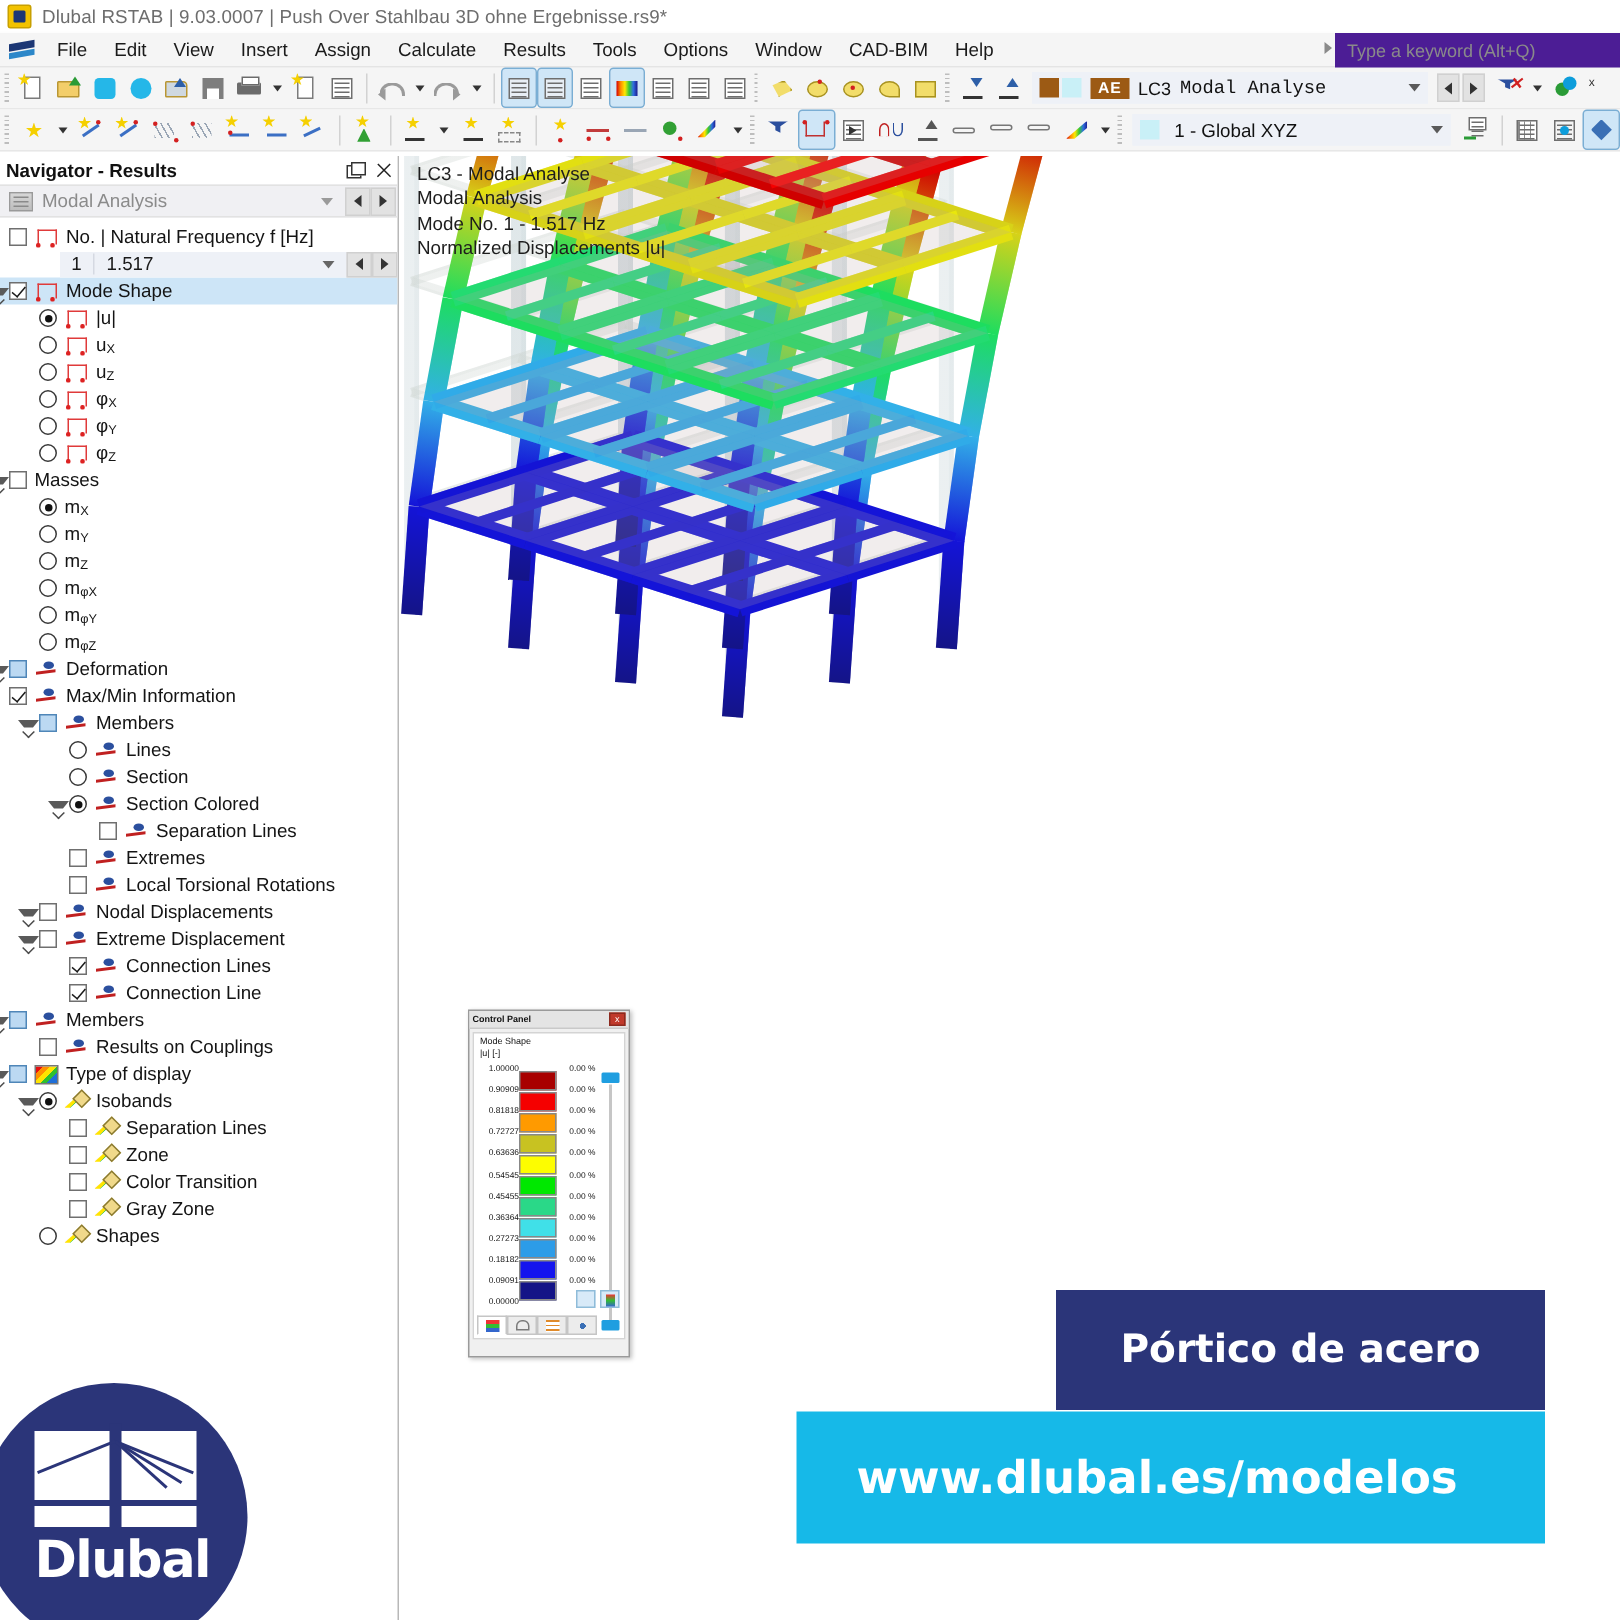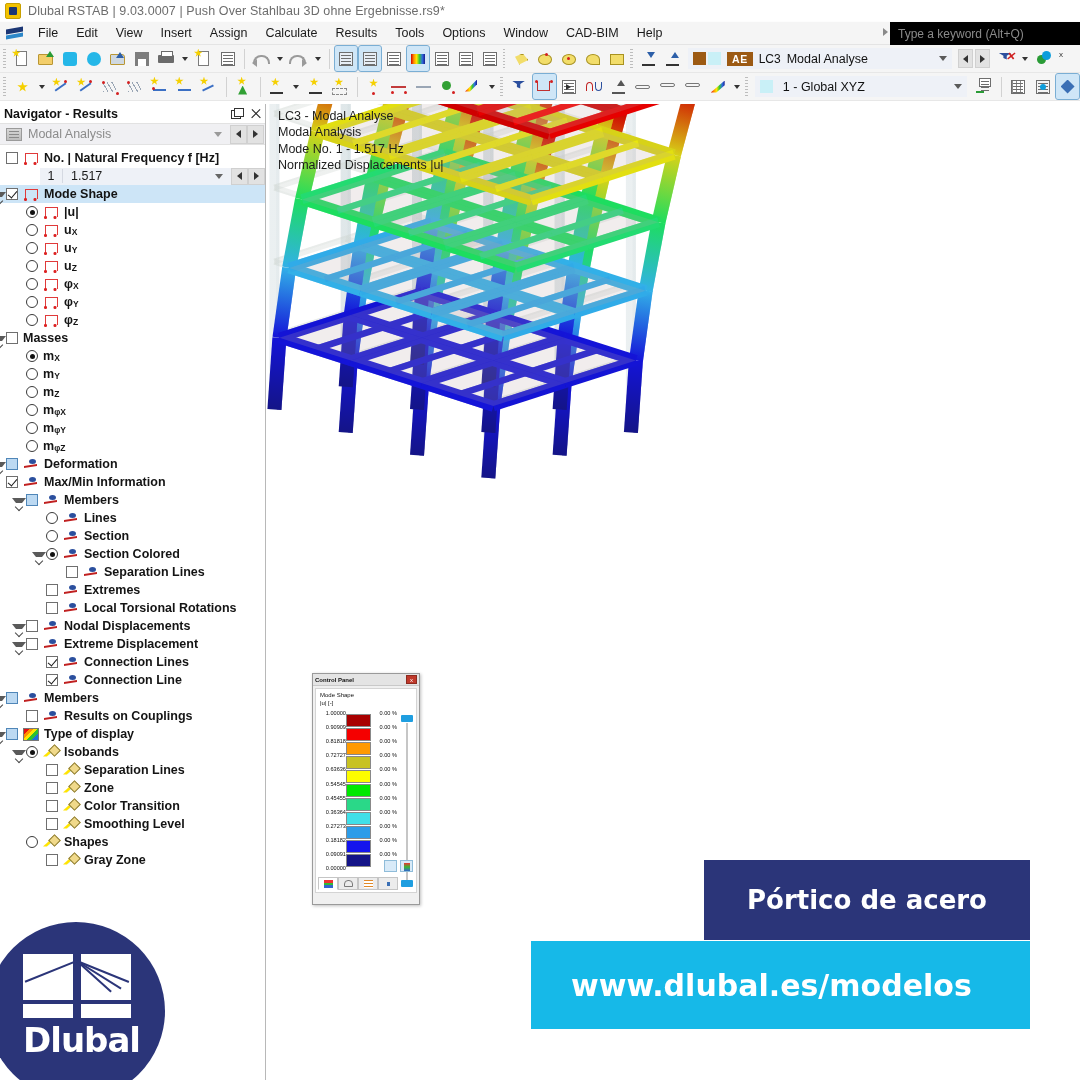--- a/index.html
+++ b/index.html
@@ -40,21 +40,21 @@
   }
   #menubar .mlogo:after{
     content:"";position:absolute;left:0;top:8px;width:17px;height:4px;
     background:#2c87c9;transform:skewY(-10deg);
   }
   #menubar .mi{
     padding:3px 9px; font-size:12.5px; color:#1a1a1a; cursor:default;
   }
   #searchbox{
     position:absolute; right:0; top:0; height:23px; width:190px;
-    background:#000000; display:flex; align-items:center;
+    background:#4c1d95; display:flex; align-items:center;
     color:#8a8a8a; font-size:12px; padding-left:8px;
   }
   #searcharrow{
     position:absolute; right:192px; top:6px;
     width:0;height:0;border-left:5px solid #8a8a8a;
     border-top:4px solid transparent;border-bottom:4px solid transparent;
   }
 
   
   .toolbar{
@@ -184,21 +184,21 @@
   .ticon.xxx{font-size:6.5px;color:#111;line-height:6px;}
   .ticon.xxx span{position:absolute;left:0;top:0;letter-spacing:.3px;font-weight:bold;}
   .ticon.xxx:after{content:"";position:absolute;left:1px;top:7px;width:13px;height:2px;background:#c02020;transform:skewY(-8deg);}
   .ticon.rain{background:linear-gradient(135deg,#e61010 0 20%,#ff9000 20% 38%,#ffe400 38% 55%,#2fbf2f 55% 72%,#1f6fd8 72% 100%);
      border:1px solid #777;}
   .ticon.pencil:before{content:"";position:absolute;left:0px;top:1px;width:11px;height:10px;
      background:linear-gradient(135deg,#e61010 0 25%,#ff9000 25% 45%,#ffe400 45% 62%,#2fbf2f 62% 80%,#1f6fd8 80% 100%);
      clip-path:polygon(0 100%,100% 0,100% 35%,35% 100%);}
   .ticon.pencil:after{content:"";position:absolute;right:0px;top:0px;width:7px;height:7px;
      background:#f0d98a;border:1px solid #8a7a30;transform:rotate(45deg);}
-  .tlabel{ color:#141414;font-weight:bold; }
+  .tlabel{ color:#141414; }
   .sub{ font-size:8.5px; vertical-align:-1px; }
 
   
   #viewport{
     position:absolute; left:267px; top:104px; right:0; bottom:0;
     background:#ffffff; overflow:hidden;
   }
   #vtitle{ position:absolute; left:11px; top:4px; font-size:12.5px; line-height:16.3px; color:#1d1d1d;}
 
   
@@ -421,21 +421,21 @@
       <span class="ic">
         <i class="arrowU"></i>
         <i class="ln" style="left:2px;bottom:2px;width:13px;background:#333;"></i>
       </span>
     </div>
   <div class="lcbox">
     <span class="sw" id="sw1" style="background: rgb(156, 90, 20);"></span>
     <span class="sw" id="sw2" style="margin-right: 6px; background: rgb(201, 240, 247);"></span>
     <span class="lcbadge">AE</span>
     <span class="lcname">LC3</span>
-    <span class="lcdesc" style="width:152px;">Modal Analyse</span>
+    <span class="lcdesc" style="width:152px;font-family:Liberation Mono, monospace;">Modal Analyse</span>
     <span class="chev"></span>
   </div>
   <div class="navbtn" style="margin-left:6px;">
       <i class="tri-l"></i>
     </div>
   <div class="navbtn" style="margin-left:2px;">
       <i class="tri-r"></i>
     </div>
   <div class="tb-btn" style="margin-left:5px;">
     <span class="ic">
@@ -704,26 +704,20 @@
       <div class="row">
         <span class="exp" style="margin-left:12px"></span>
         <span class="rb "></span>
         <span class="ticon frame"></span>
         <span class="tlabel">u<span class="sub">X</span></span>
       </div>
       <div class="row">
         <span class="exp" style="margin-left:12px"></span>
         <span class="rb "></span>
         <span class="ticon frame"></span>
-        <span class="tlabel">u<span class="sub">Y</span></span>
-      </div>
-      <div class="row">
-        <span class="exp" style="margin-left:12px"></span>
-        <span class="rb "></span>
-        <span class="ticon frame"></span>
         <span class="tlabel">u<span class="sub">Z</span></span>
       </div>
       <div class="row">
         <span class="exp" style="margin-left:12px"></span>
         <span class="rb "></span>
         <span class="ticon frame"></span>
         <span class="tlabel">φ<span class="sub">X</span></span>
       </div>
       <div class="row">
         <span class="exp" style="margin-left:12px"></span>
@@ -889,33 +883,27 @@
       <div class="row">
         <span class="exp" style="margin-left:32px"></span>
         <span class="cb "></span>
         <span class="ticon pencil"></span>
         <span class="tlabel">Color Transition</span>
       </div>
       <div class="row">
         <span class="exp" style="margin-left:32px"></span>
         <span class="cb "></span>
         <span class="ticon pencil"></span>
-        <span class="tlabel">Smoothing Level</span>
+        <span class="tlabel">Gray Zone</span>
       </div>
       <div class="row">
         <span class="exp" style="margin-left:12px"></span>
         <span class="rb "></span>
         <span class="ticon pencil"></span>
         <span class="tlabel">Shapes</span>
-      </div>
-      <div class="row">
-        <span class="exp" style="margin-left:32px"></span>
-        <span class="cb "></span>
-        <span class="ticon pencil"></span>
-        <span class="tlabel">Gray Zone</span>
       </div>
     </div>
 </div>
 
 <div id="viewport">
   <svg id="model3d" width="813" height="976" viewBox="0 0 813 976" style="position:absolute;left:0;top:0;">
       <defs>
         <linearGradient id="g0" gradientUnits="userSpaceOnUse" x1="150" y1="260" x2="150" y2="-110">
           <stop offset="0" stop-color="#d2dde0"></stop>
           <stop offset="1" stop-color="#d2dde0"></stop>

